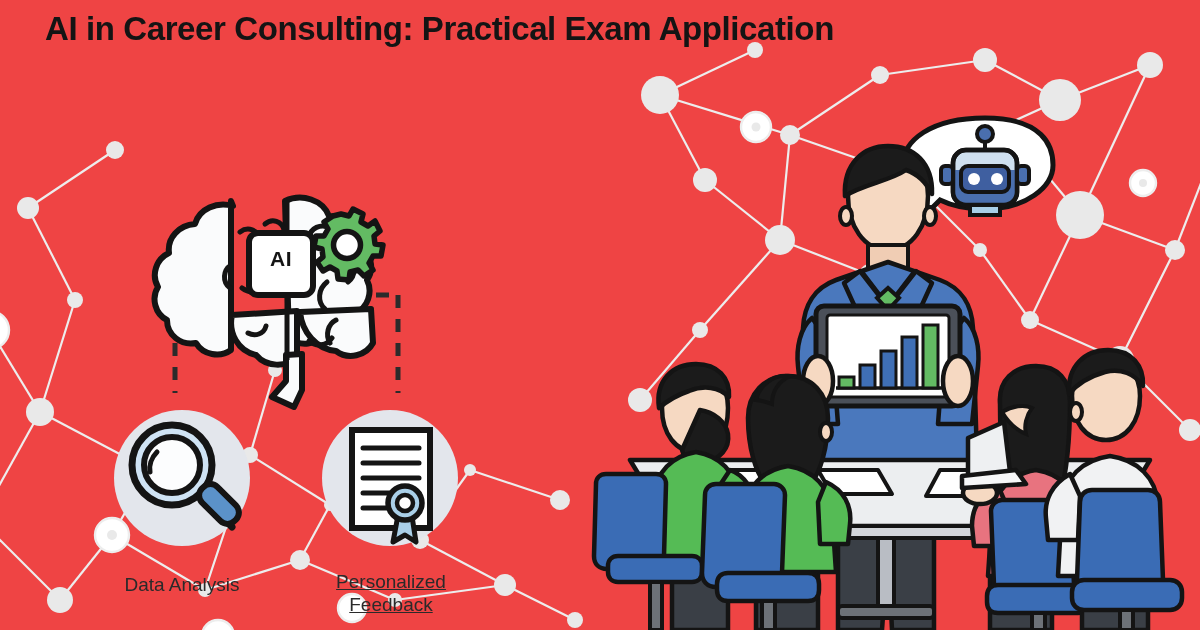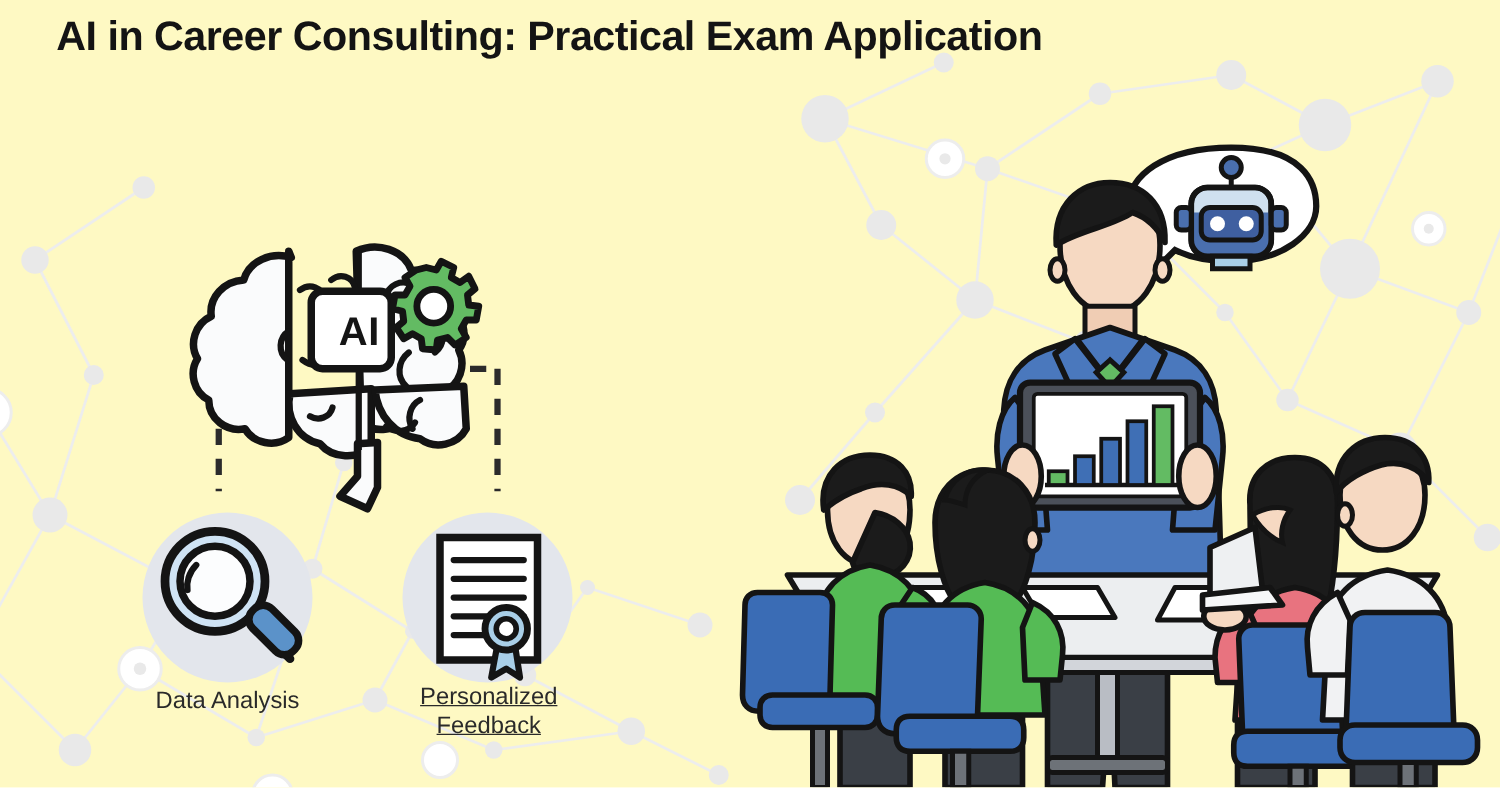--- a/index.html
+++ b/index.html
@@ -5,21 +5,21 @@
   html, body {
     margin: 0;
     padding: 0;
     background: #ffffff;
   }
   #canvas {
     position: relative;
     width: 1200px;
     height: 630px;
     overflow: hidden;
-    background: #fef9c3;
+    background: #ef4444;
     font-family: "Liberation Sans", sans-serif;
   }
   #bg-network {
     position: absolute;
     left: 0; top: 0;
     width: 1200px; height: 630px;
     pointer-events: none;
   }
   #page-title {
     position: absolute;
@@ -38,40 +38,41 @@
     width: 1200px; height: 630px;
   }
   .label-text {
     position: absolute;
     font-family: "Liberation Sans", sans-serif;
     font-size: 19px;
     color: #2a2a2a;
     text-align: center;
     line-height: 1.22;
     white-space: pre-line;
+    margin-top: 24px;
   }
   #label-data-analysis {
     left: 100px;
     top: 549px;
     width: 164px;
   }
   #label-personalized-feedback {
     left: 306px;
     top: 546px;
     width: 170px;
     text-decoration: underline;
   }
   #ai-badge-text {
     position: absolute;
     left: 258px;
     top: 247px;
     width: 46px;
-    text-align: right;
+    text-align: center;
     font-family: "Liberation Sans", sans-serif;
-    font-size: 32px;
+    font-size: 21px;
     font-weight: 600;
     color: #151515;
     letter-spacing: 0.5px;
   }
 </style>
 </head>
 <body>
 
 <div id="canvas">
 

